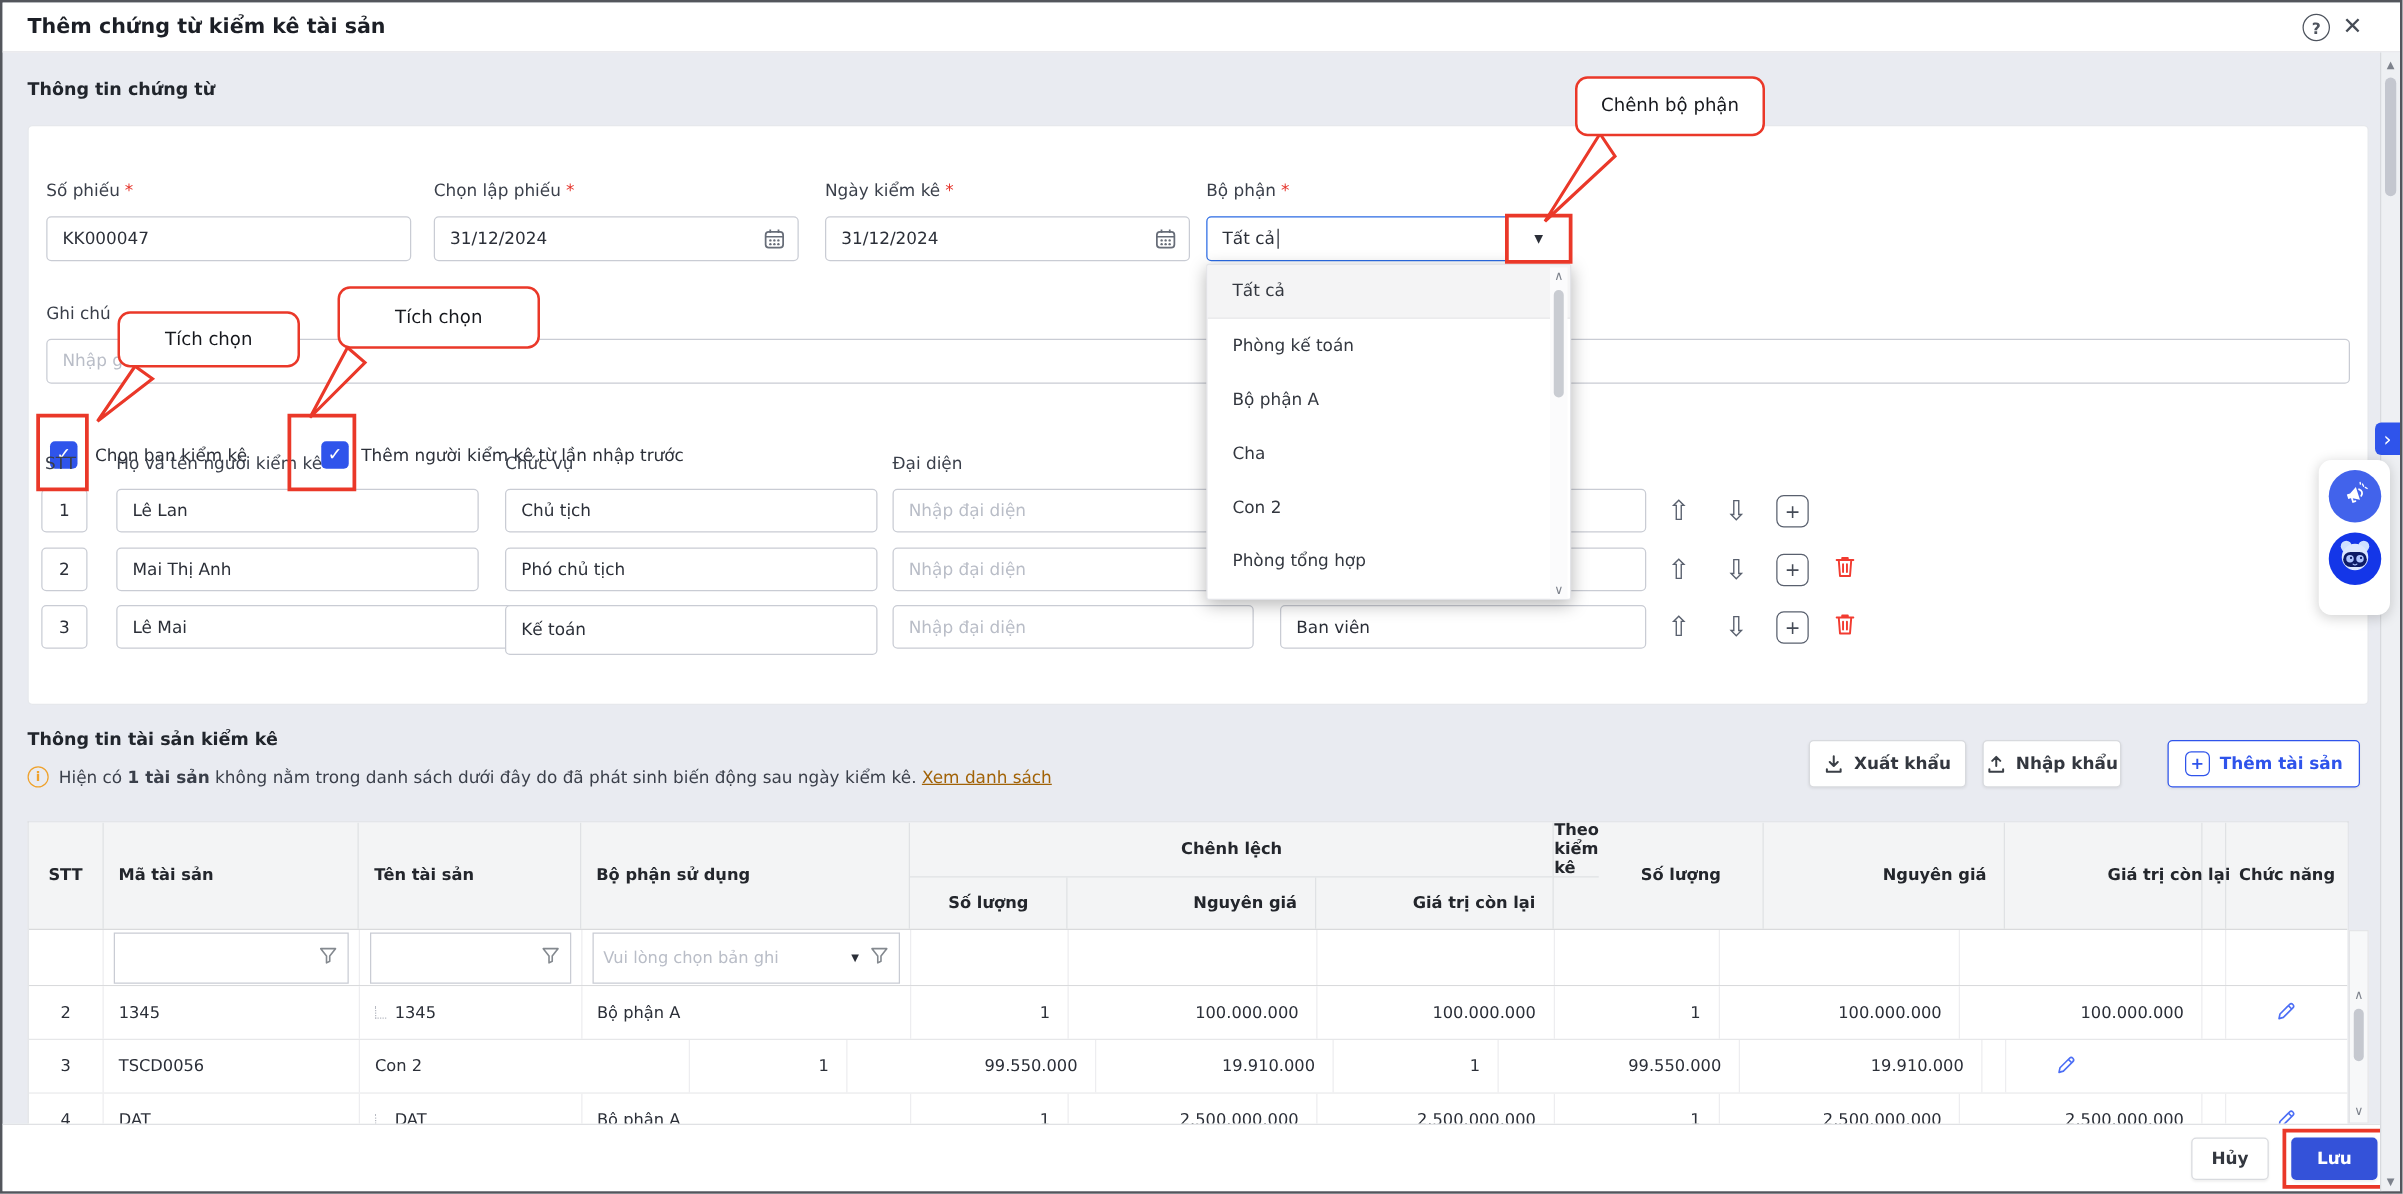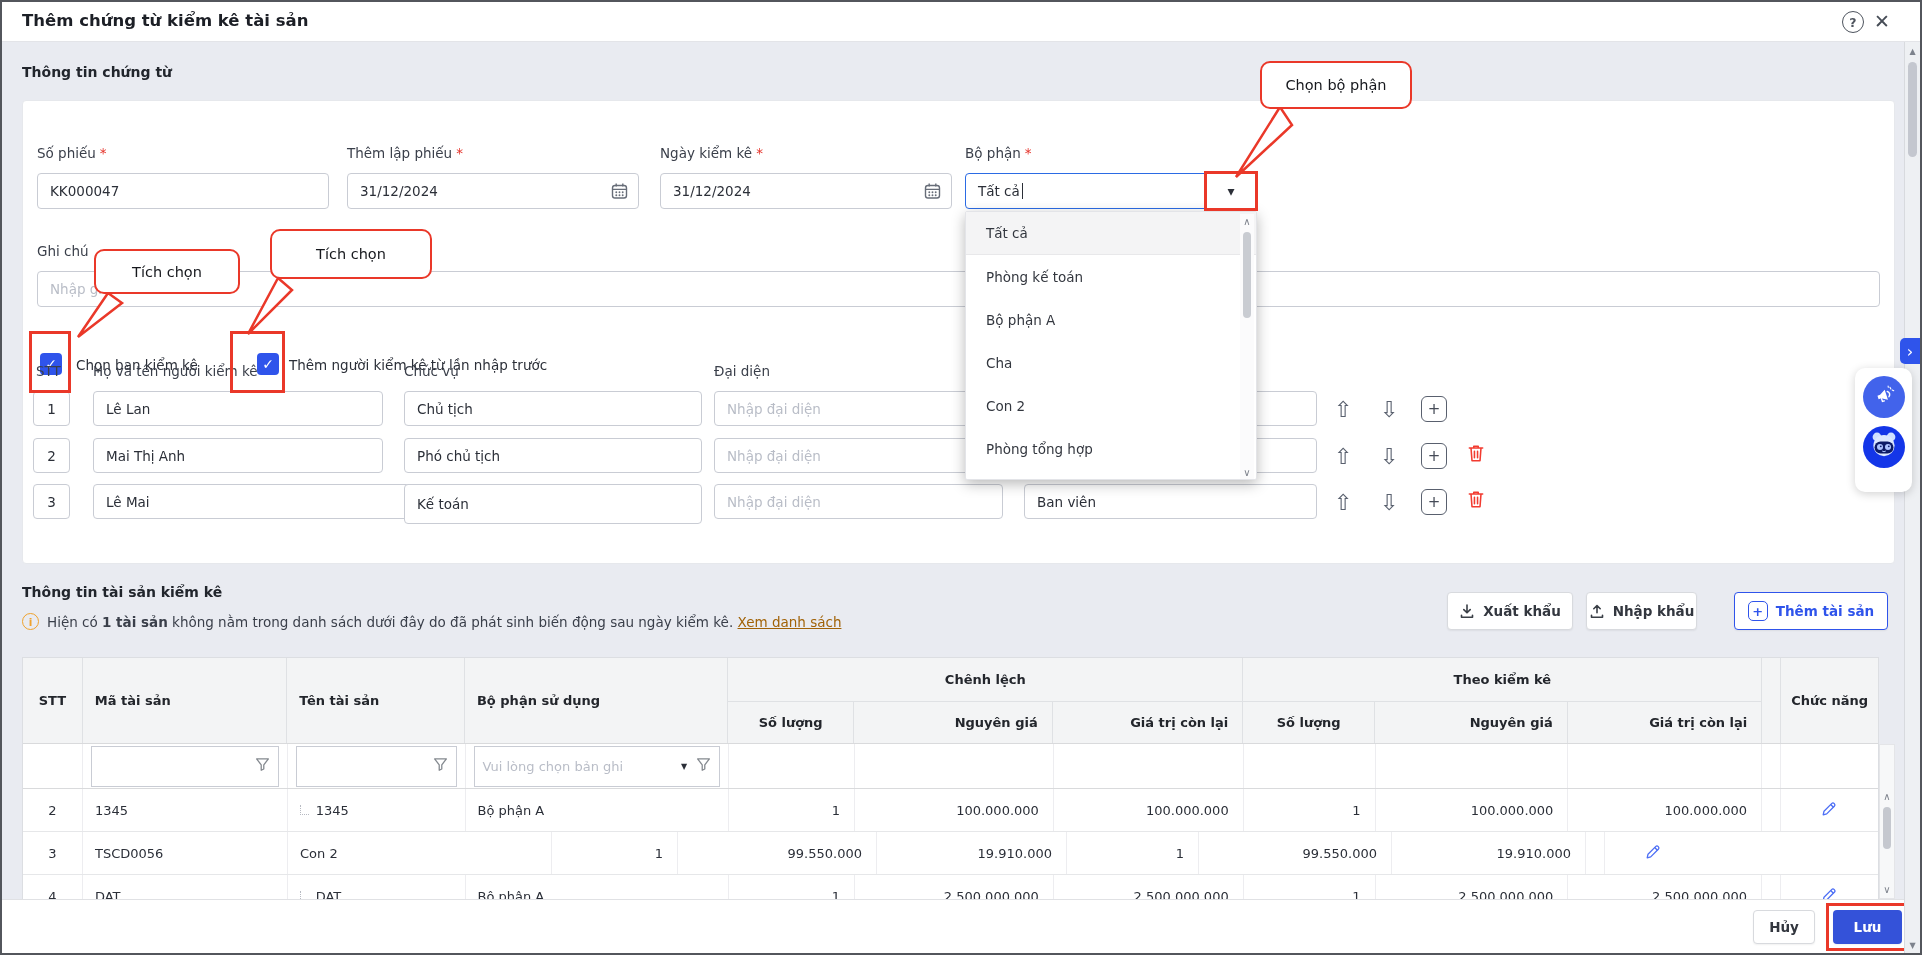--- a/index.html
+++ b/index.html
@@ -44,21 +44,21 @@
   <div class="abs" style="left:20px;top:9px;font-size:16.5px;font-weight:700;color:#1c1f26">Thêm chứng từ kiểm kê tài sản</div>
   <div class="abs" style="left:1840px;top:9px;width:22px;height:22px;border:1.7px solid #4e545e;border-radius:50%;display:flex;align-items:center;justify-content:center;font-size:12.5px;font-weight:700;color:#4e545e;cursor:pointer">
       <span>?</span>
     </div>
   <div class="abs" style="left:1872px;top:8px;font-size:19px;color:#464c56;cursor:pointer">✕</div>
 
   <div class="sect" style="left:20px;top:62px">Thông tin chứng từ</div>
   <div class="abs" style="left:20px;top:98px;width:1873px;height:464px;background:#fff;border:1px solid #e6e8ec;border-radius:4px"></div>
 
   <div class="lbl" style="left:35px;top:143px"><span>Số phiếu</span><span class="star">*</span></div>
-  <div class="lbl" style="left:345px;top:143px"><span>Thêm lập phiếu</span><span class="star">*</span></div>
+  <div class="lbl" style="left:345px;top:143px"><span>Chọn lập phiếu</span><span class="star">*</span></div>
   <div class="lbl" style="left:658px;top:143px"><span>Ngày kiểm kê</span><span class="star">*</span></div>
   <div class="lbl" style="left:963px;top:143px"><span>Bộ phận</span><span class="star">*</span></div>
 
   <div class="input" style="left:35px;top:171px;width:292px;height:36px">
       <span>KK000047</span>
     </div>
   <div class="input" style="left:345px;top:171px;width:292px;height:36px">
       <span>31/12/2024</span>
     <span class="abs" style="right:9px;top:8px"><svg width="19" height="19" viewBox="0 0 19 19">
           <rect x="2.5" y="3.5" width="14" height="12.5" rx="2.5" fill="none" stroke="#676d78" stroke-width="1.4"></rect>
@@ -193,21 +193,21 @@
     <div class="dd-item">Cha</div>
     <div class="dd-item">Con 2</div>
     <div class="dd-item">Phòng tổng hợp</div>
     <div class="abs" style="right:2px;top:2px;width:14px;height:265px;background:#fbfbfc">
       <div class="sb-arrow">∧</div>
       <div style="position:absolute;left:3px;top:18px;width:8px;height:86px;background:#c9ccd2;border-radius:4px"></div>
       <div class="sb-arrow" style="position:absolute;bottom:0;left:0;width:14px">∨</div>
     </div>
   </div>
 
-  <div class="balloon" style="left:1258px;top:59px;width:152px;height:48px">Chọn bộ phận</div>
+  <div class="balloon" style="left:1258px;top:59px;width:152px;height:48px">Chênh bộ phận</div>
   <svg class="tail" style="left:1226px;top:103px" width="70" height="76">
       <polygon points="52,2 8,72 64,20" fill="#fff" stroke="#ea3829" stroke-width="2.5"></polygon>
     </svg>
   <div class="balloon" style="left:92px;top:247px;width:146px;height:45px">Tích chọn</div>
   <svg class="tail" style="left:72px;top:289px" width="56" height="50">
       <polygon points="34,2 4,46 48,12" fill="#fff" stroke="#ea3829" stroke-width="2.5"></polygon>
     </svg>
   <div class="balloon" style="left:268px;top:227px;width:162px;height:50px">Tích chọn</div>
   <svg class="tail" style="left:238px;top:274px" width="60" height="62">
       <polygon points="38,2 8,58 52,14" fill="#fff" stroke="#ea3829" stroke-width="2.5"></polygon>
@@ -262,21 +262,21 @@
               <span>Số lượng</span>
             </div>
           <div class="hc rt" style="width:199px">
               <span>Nguyên giá</span>
             </div>
           <div class="hc rt" style="width:190px;border-right:none">
               <span>Giá trị còn lại</span>
             </div>
         </div>
       </div>
-      <div style="width:519px;display:flex;flex-direction:column;border-right:1px solid #dfe1e4">
+      <div style="width:519px;display:flex;flex-direction:row;border-right:1px solid #dfe1e4">
         <div style="height:44px;display:flex;align-items:center;justify-content:center;font-size:13px;font-weight:700;color:#23262c;border-bottom:1px solid #dfe1e4">
             <span>Theo kiểm kê</span>
           </div>
         <div style="display:flex;flex:1">
           <div class="hc center" style="width:132px">
               <span>Số lượng</span>
             </div>
           <div class="hc rt" style="width:193px">
               <span>Nguyên giá</span>
             </div>

